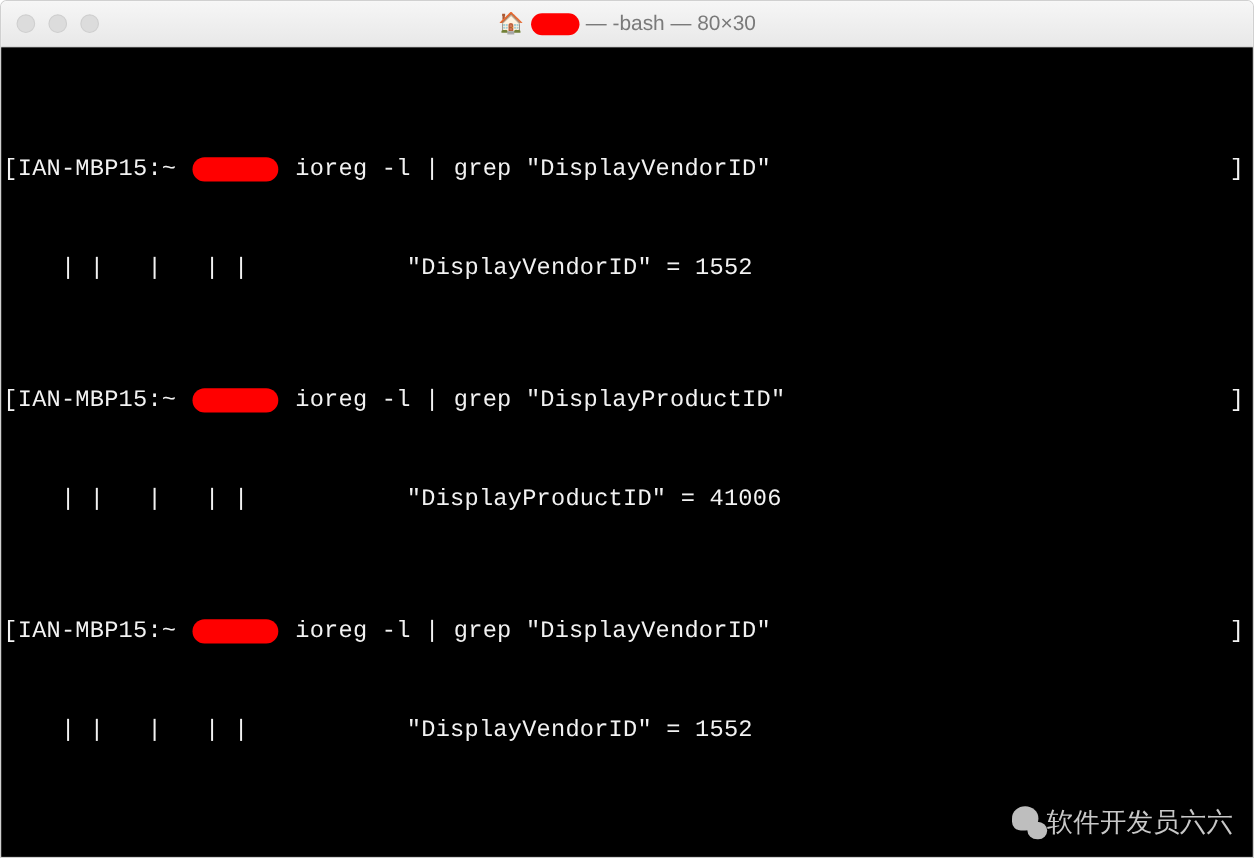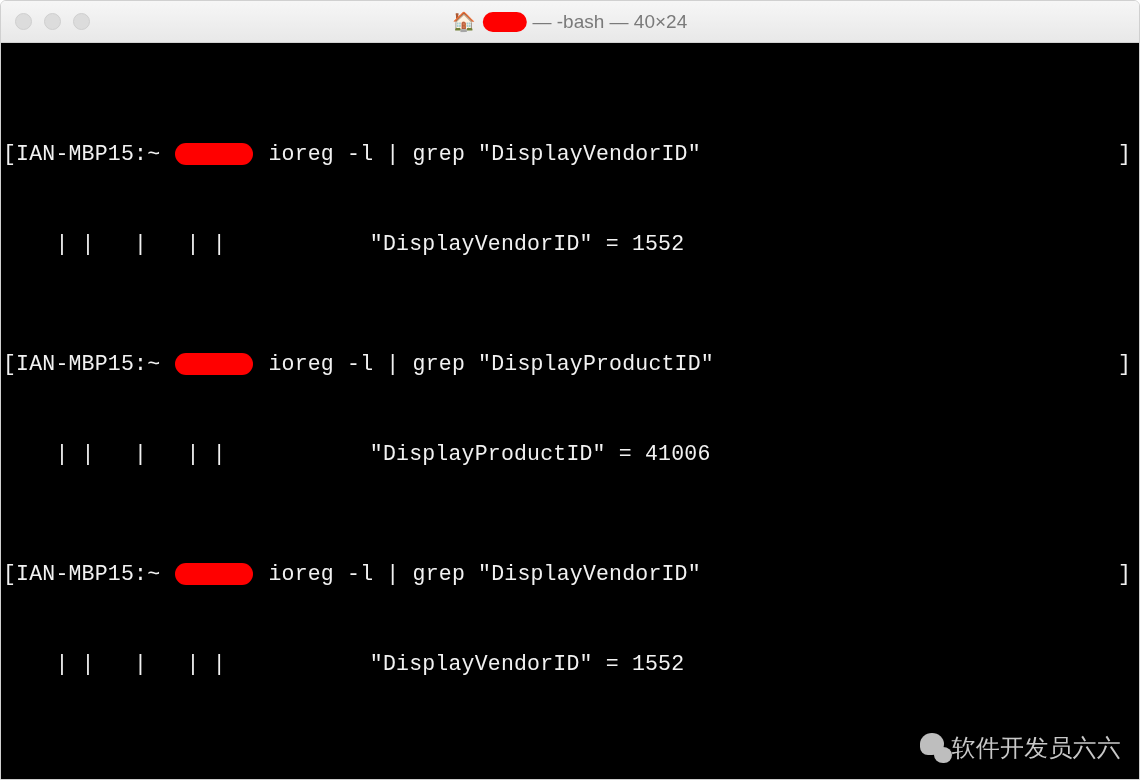--- a/index.html
+++ b/index.html
@@ -149,21 +149,21 @@
 <div class="window">
   <div class="titlebar">
     <div class="traffic-lights">
       <div class="tl"></div>
       <div class="tl"></div>
       <div class="tl"></div>
     </div>
     <div class="title-center">
       <span class="home-icon">🏠</span>
       <span class="redact-title"></span>
-      <span> — -bash — 40×24</span>
+      <span> — -bash — 80×30</span>
     </div>
   </div>
 
   <div class="terminal">
 
     <div class="bracket-line">
       <span class="bracket-left">
         <span>[</span><span>IAN-MBP15:~ </span><span class="redact-inline"></span><span> ioreg -l | grep "DisplayVendorID"</span>
       </span>
       <span class="close-bracket">]</span>

